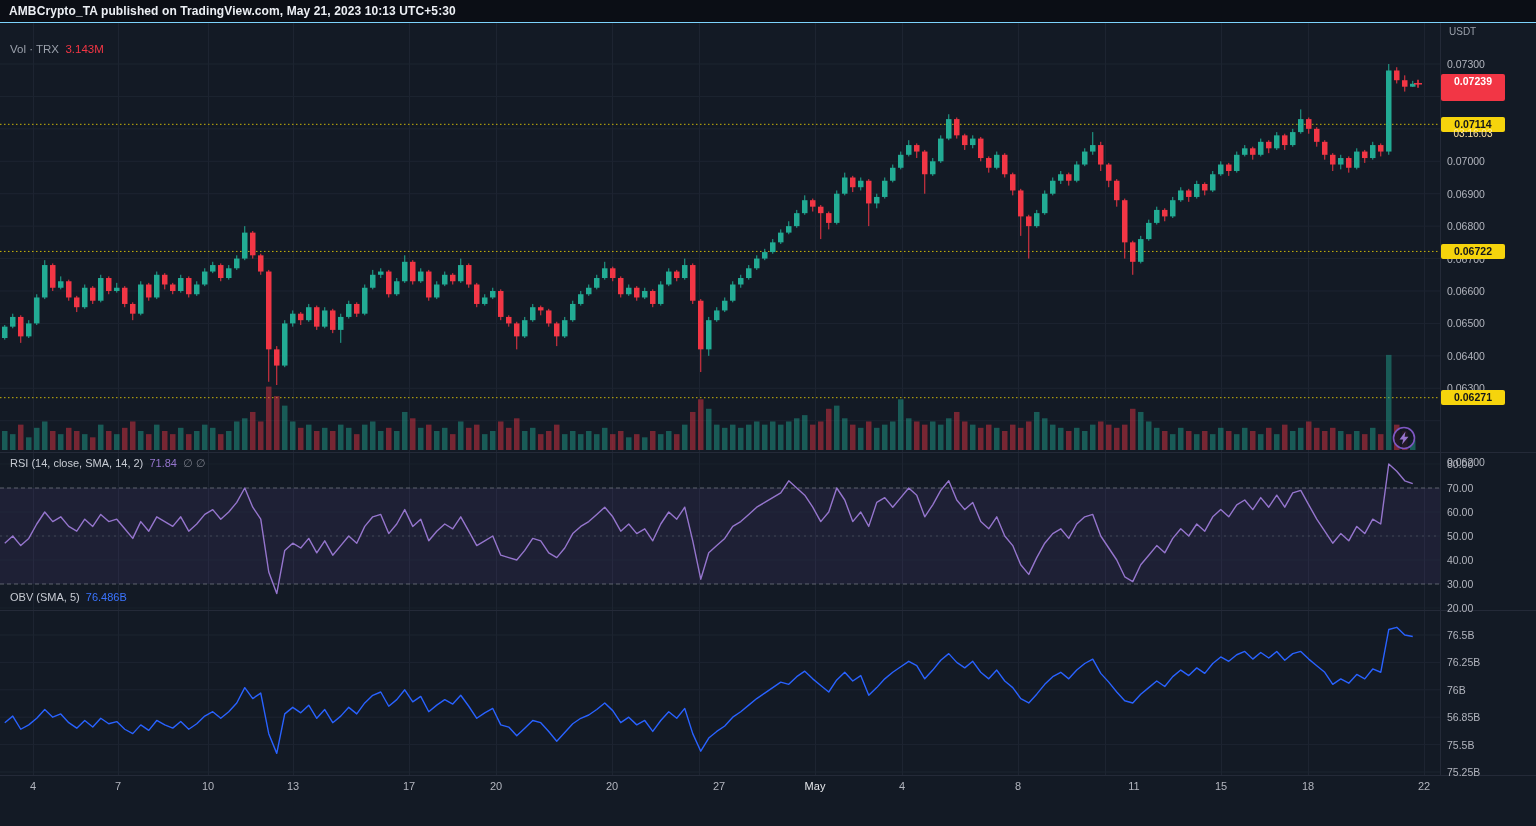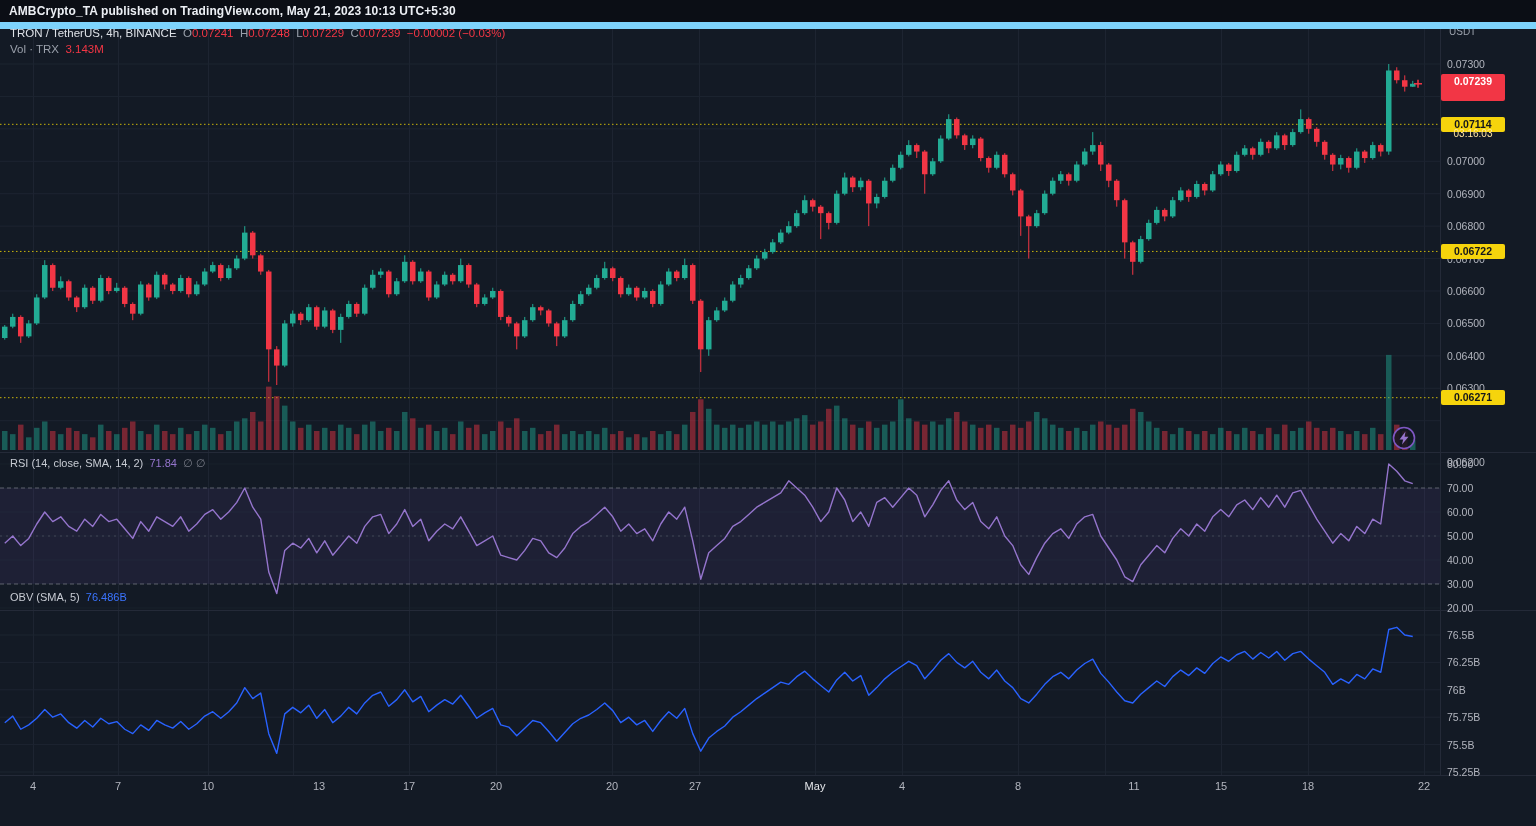--- a/index.html
+++ b/index.html
@@ -1,19 +1,19 @@
 <!DOCTYPE html>
 <html><head>
 <meta charset="utf-8">
 <style>
   html,body{margin:0;padding:0;background:#0b0e15;}
   .stage{position:relative;width:1536px;height:826px;overflow:hidden;
          font-family:"Liberation Sans","DejaVu Sans",sans-serif;background:#131a25;}
   .topbar{position:absolute;left:0;top:0;width:1536px;height:22px;background:#0b0e15;
-          border-bottom:7px solid #7dd3fc;z-index:5;}
+          border-bottom:1px solid #7dd3fc;z-index:5;}
   .topbar span{position:absolute;left:9px;top:4px;font-size:12px;font-weight:bold;color:#eceff4;letter-spacing:.1px;}
   .chart-layer{position:absolute;left:0;top:0;z-index:1;}
   .sep{position:absolute;left:0;width:1536px;height:1px;background:#242a38;z-index:3;}
   .vsep{position:absolute;top:22px;height:753px;width:1px;background:#242a38;z-index:3;}
   .legend{position:absolute;z-index:4;font-size:11.5px;white-space:nowrap;}
   .legend .t{color:#dde1e7;}
   .legend .k{color:#9aa0ab;}
   .legend .dn{color:#f23645;}
   .pane-label{position:absolute;z-index:4;font-size:11px;white-space:nowrap;color:#c7cbd3;}
   .pane-label .v-rsi{color:#9575cd;}
@@ -635,28 +635,20 @@
       <g>
         <line x1="1414" y1="83.78063636363636" x2="1422" y2="83.78063636363636" stroke="#f23645" stroke-width="1.5"></line>
         <line x1="1418" y1="79.78063636363636" x2="1418" y2="87.78063636363636" stroke="#f23645" stroke-width="1.5"></line>
       </g>
       <g>
         <circle cx="1404" cy="438" r="10.5" fill="rgba(19,23,34,.85)" stroke="#7e57c2" stroke-width="1.6"></circle>
         <path d="M1405.5 431.5 L1399.5 439.5 L1403.2 439.5 L1402 444.5 L1408.5 436.8 L1404.6 436.8 Z" fill="#9575cd"></path>
       </g>
     </svg>
 
-  <div class="legend" style="left:10px;top:27px;">
-    <span class="t">TRON / TetherUS, 4h, BINANCE</span>&nbsp;
-    <span class="k">O</span><span class="dn">0.07241</span>&nbsp;
-    <span class="k">H</span><span class="dn">0.07248</span>&nbsp;
-    <span class="k">L</span><span class="dn">0.07229</span>&nbsp;
-    <span class="k">C</span><span class="dn">0.07239</span>&nbsp;
-    <span class="dn">−0.00002 (−0.03%)</span>
-  </div>
   <div class="legend" style="left:10px;top:43px;">
     <span class="k">Vol · TRX</span>&nbsp;
     <span class="dn">3.143M</span>
   </div>
 
   <div class="pane-label" style="left:10px;top:457px;">
     <span>RSI (14, close, SMA, 14, 2)</span>&nbsp;
     <span class="v-rsi">71.84</span>&nbsp;
     <span class="mute">∅  ∅</span>
   </div>
@@ -681,41 +673,41 @@
       <span class="tick" style="top: 458px;">80.00</span>
       <span class="tick" style="top: 482px;">70.00</span>
       <span class="tick" style="top: 506px;">60.00</span>
       <span class="tick" style="top: 530px;">50.00</span>
       <span class="tick" style="top: 554px;">40.00</span>
       <span class="tick" style="top: 578px;">30.00</span>
       <span class="tick" style="top: 602px;">20.00</span>
       <span class="tick" style="top: 629px;">76.5B</span>
       <span class="tick" style="top: 656.4px;">76.25B</span>
       <span class="tick" style="top: 683.8px;">76B</span>
-      <span class="tick" style="top: 711.2px;">75.75B</span>
+      <span class="tick" style="top: 711.2px;">56.85B</span>
       <span class="tick" style="top: 738.6px;">75.5B</span>
       <span class="tick" style="top: 766px; text-align: right;">75.25B</span>
       <div class="badge-y" style="top: 116.815px;">0.07114</div>
       <div class="badge-y" style="top: 243.93px;">0.06722</div>
       <div class="badge-y" style="top: 390.177px;">0.06271</div>
       <div class="badge-r" style="top: 73.7806px;">
         <span class="p">0.07239</span>
         <span class="c">03:16:03</span>
       </div>
     </div>
 
   <div class="timeaxis" id="time-axis">
       <span style="left: 33px;">4</span>
       <span style="left: 118px;">7</span>
       <span style="left: 208px;">10</span>
-      <span style="left: 293px; margin-left: 26px;">13</span>
+      <span style="left: 293px;">13</span>
       <span style="left: 409px;">17</span>
       <span style="left: 496px;">20</span>
       <span style="left: 612px;">20</span>
-      <span style="left: 695px;">27</span>
+      <span style="left: 719px;">27</span>
       <span class="bright" style="left: 815px;">May</span>
       <span style="left: 902px;">4</span>
       <span style="left: 1018px;">8</span>
       <span style="left: 1134px;">11</span>
       <span style="left: 1221px;">15</span>
       <span style="left: 1308px;">18</span>
       <span style="left: 1424px;">22</span>
     </div>
 
   <div class="sep" style="top:452px;"></div>

